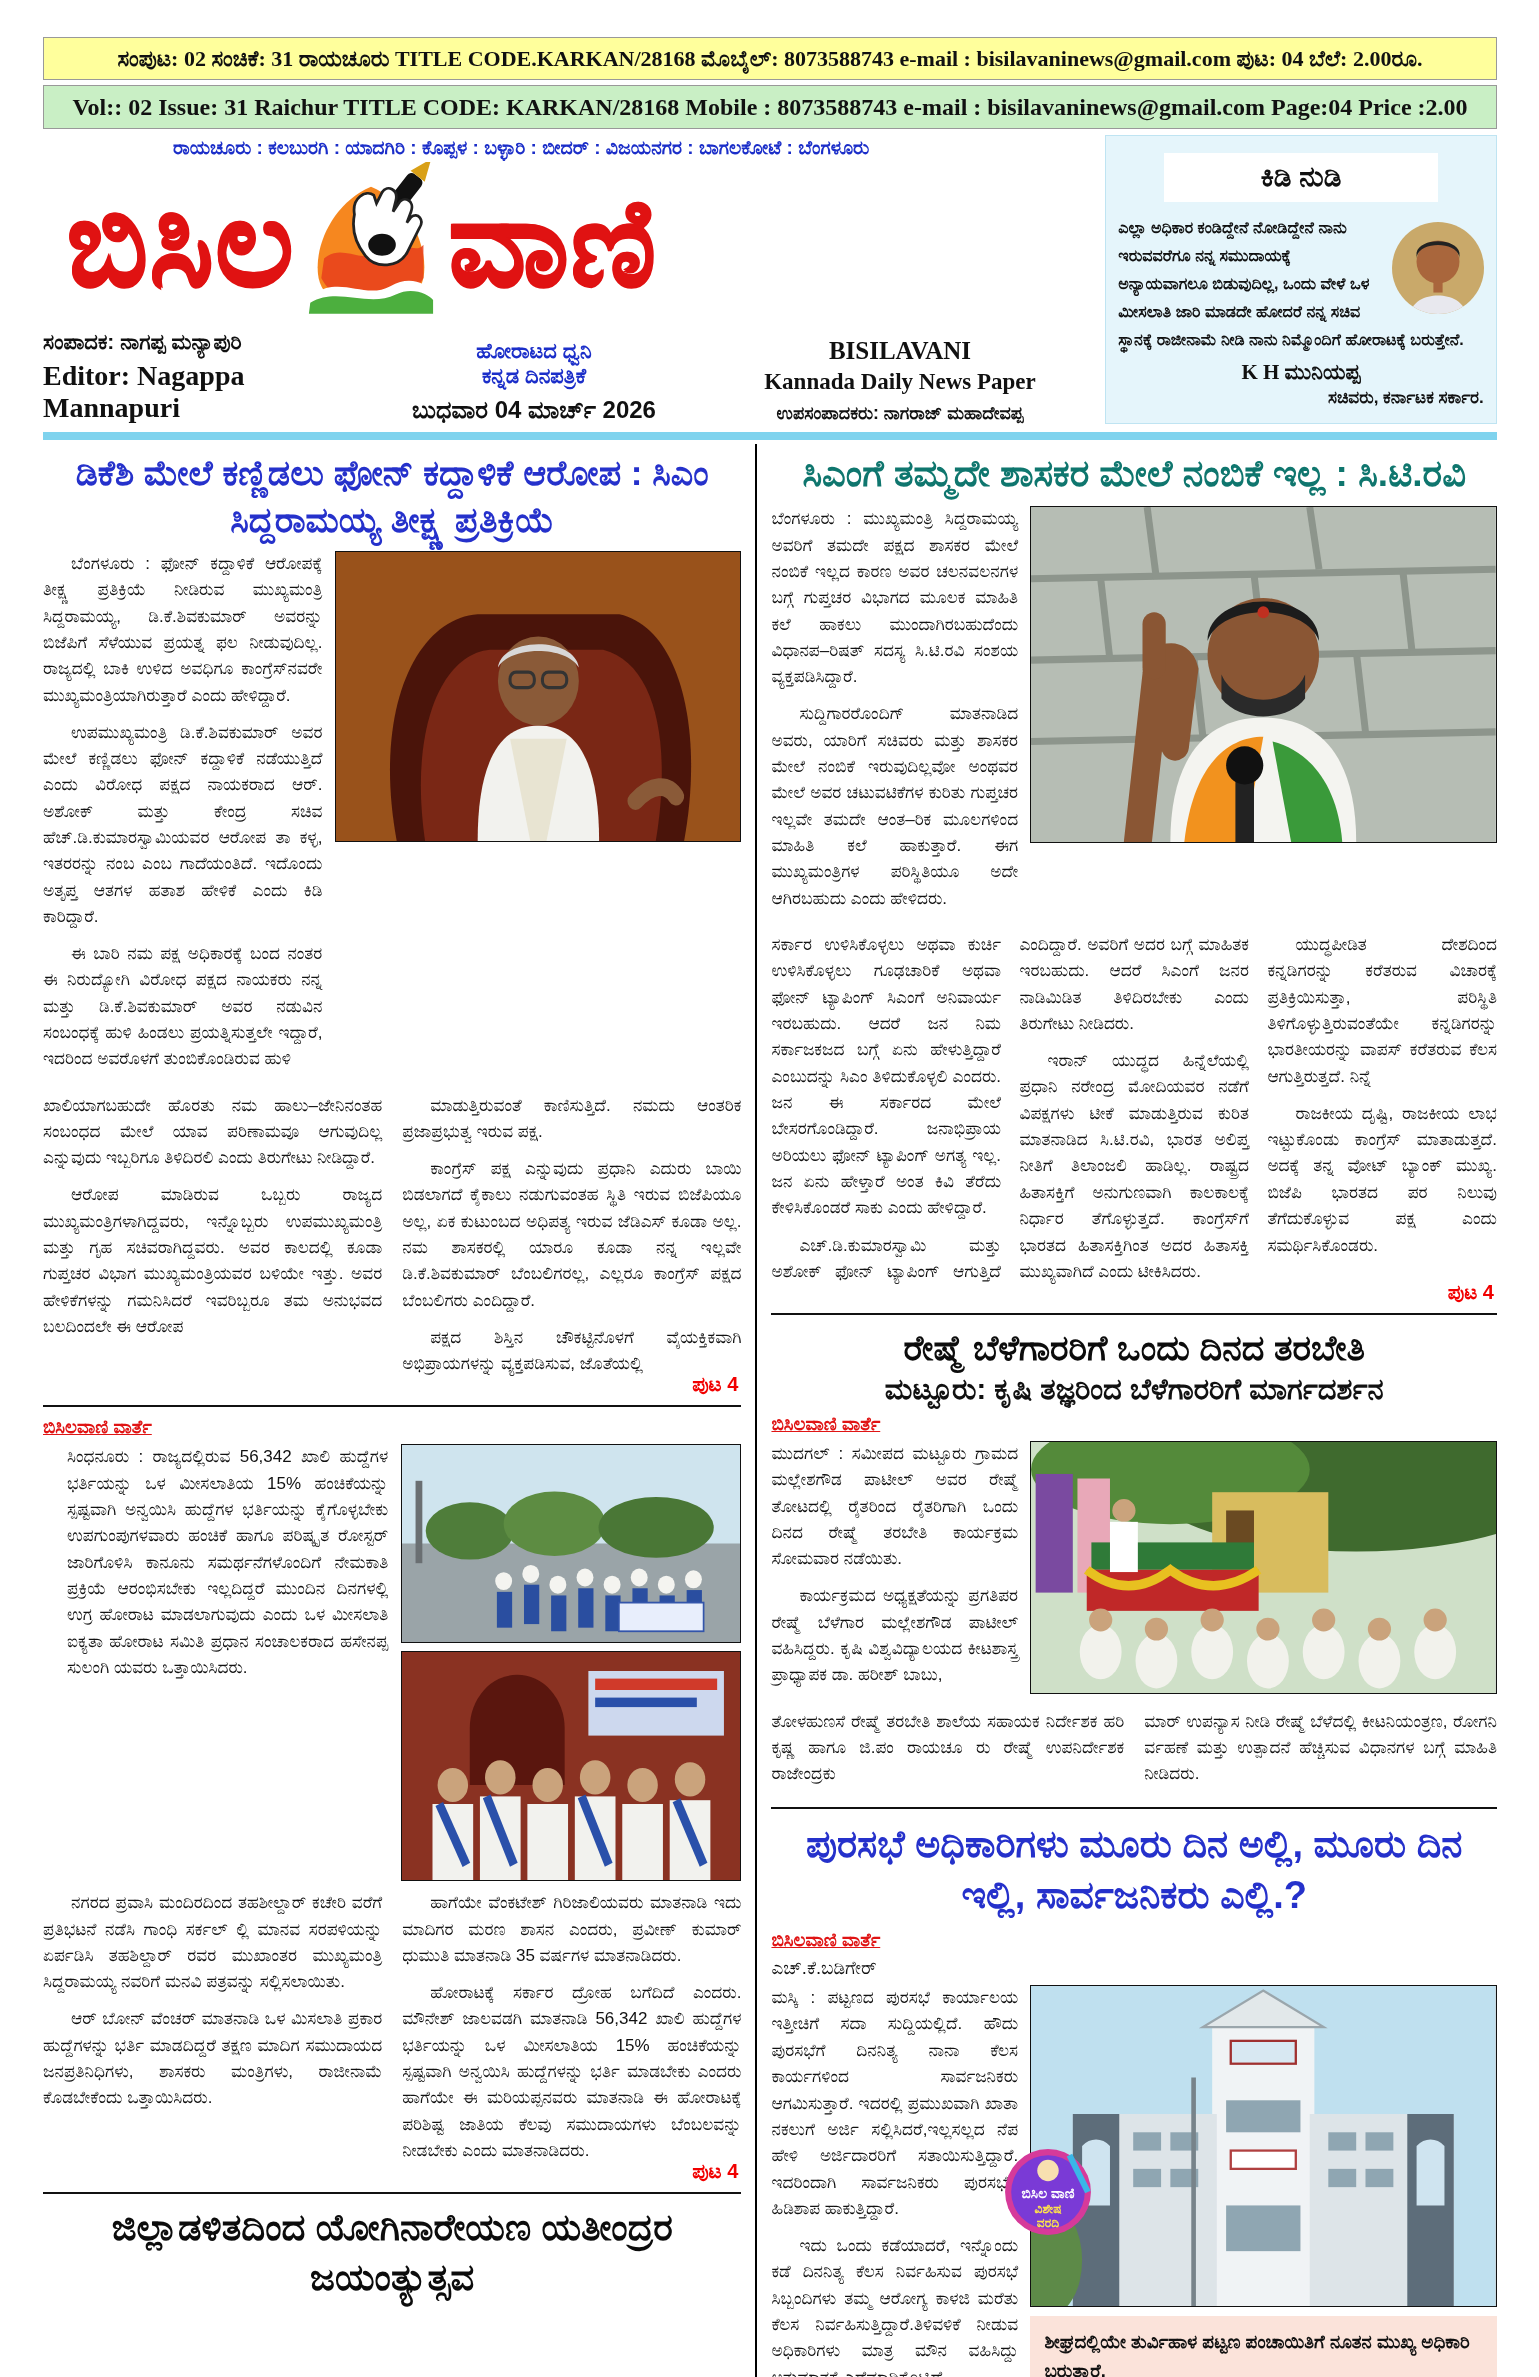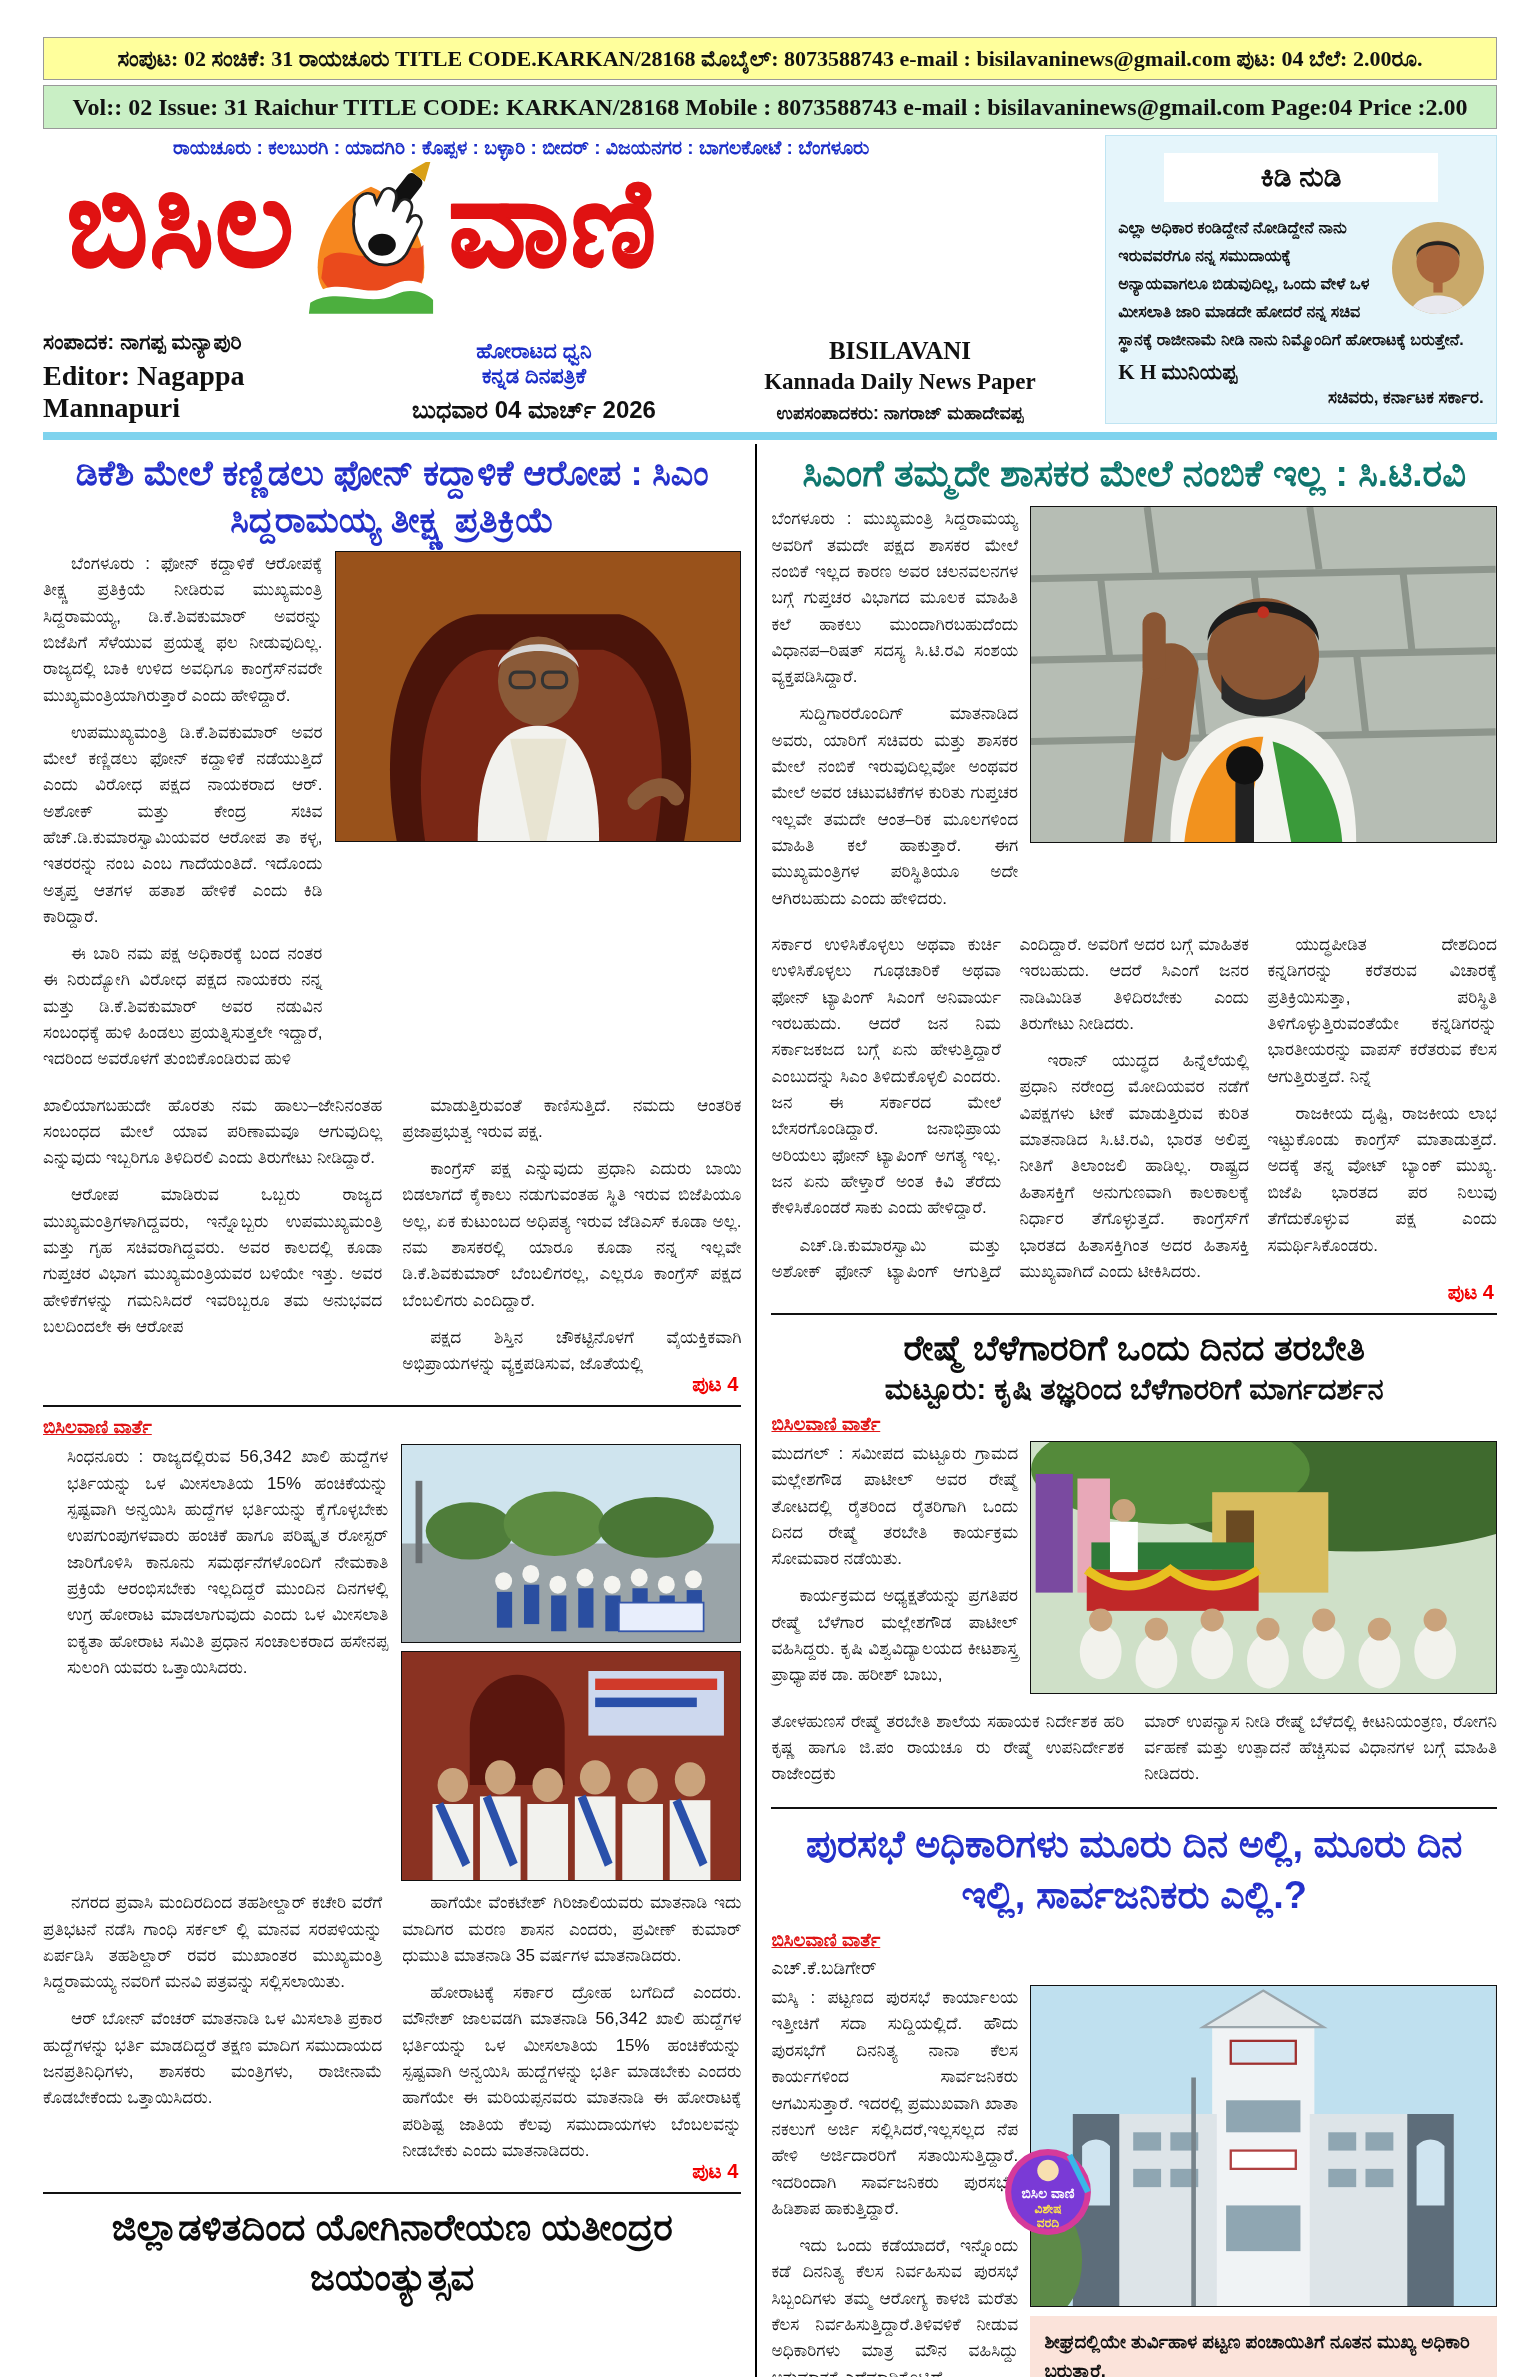--- a/index.html
+++ b/index.html
@@ -8,42 +8,42 @@
         padding:37px 43px 0;box-sizing:border-box;}
   
   .bar{border:0.8px solid #999;box-sizing:border-box;text-align:center;font-weight:bold;
        padding:7.7px 4.6px;margin-bottom:4.6px;}
   .bar.yellow{background:#ffff9c;font-size:22px;font-family:"Liberation Serif",serif;}
   .bar.green{background:#c9efc5;font-size:24px;font-family:"Liberation Serif",serif;}
   
   .masthead{display:flex;margin-top:6.1px;}
   .mast-main{flex:1;}
   .cities{color:#1b2ec9;font-weight:bold;font-size:19px;margin:1.5px 0 0 130px;}
-  .title-row{display:flex;margin:3.1px 0 0 23px;}
+  .title-row{display:flex;align-items:center;margin:3.1px 0 0 23px;}
   .mast-title{color:#e01212;font-weight:900;font-size:121px;line-height:1;letter-spacing:1.5px;
               text-shadow:1.5px 0 #e01212,0 1.5px #e01212;}
   .logo-wrap{width:138px;height:161px;margin:0 7.7px;flex:none;}
   .mast-bottom{display:flex;align-items:flex-end;margin-top:7px;}
   .ed-block{width:330px;}
   .ed-kn{font-size:21px;font-weight:bold;}
   .ed-en{font-size:28px;font-weight:bold;font-family:"Liberation Serif",serif;margin-top:6.1px;}
   .center-block{width:322px;text-align:center;}
   .tagline{color:#1b2ec9;font-weight:bold;font-size:21px;margin:1.5px 0;}
   .date-line{font-size:24px;font-weight:bold;margin-top:7.7px;}
   .en-block{flex:1;text-align:center;}
   .en-name{font-size:25px;font-weight:bold;font-family:"Liberation Serif",serif;}
   .en-sub{font-size:23px;font-weight:bold;font-family:"Liberation Serif",serif;margin-top:4.6px;}
   .en-subed{font-size:17.6px;font-weight:bold;margin-top:7.7px;}
   
   .kidi{width:392px;flex:none;background:#e5f5fb;border:0.8px solid #bfe4f2;padding:12.3px;box-sizing:border-box;}
   .kidi-title{background:#fff;text-align:center;font-weight:900;font-size:28px;padding:7.7px 0;
               width:75%;margin:4.6px auto 12.3px;}
   .kidi-text{font-size:16px;font-weight:bold;line-height:1.75;}
   .kidi-photo{float:right;width:92px;height:92px;border-radius:50%;overflow:hidden;margin:7.7px 0 4.6px 7.7px;flex:none;}
-  .kidi-attr{font-size:21px;font-weight:bold;text-align:left;margin-top:6.1px;font-family:"Liberation Serif",serif;}
+  .kidi-attr{font-size:21px;font-weight:bold;text-align:center;margin-top:6.1px;font-family:"Liberation Serif",serif;}
   .kidi-role{font-size:17px;font-weight:bold;text-align:right;margin-top:3.1px;}
   .cyan-rule{height:7.7px;background:#7fd3ee;margin:7.7px 0 0;}
   
   .content{display:flex;margin-top:4.6px;}
   .half{box-sizing:border-box;}
   .half.left{width:49%;padding-right:14px;}
   .half.right{width:51%;border-left:2.3px solid #000;padding-left:14px;}
   .hsep{border-top:2.3px solid #111;margin:9.2px 0;}
   
   .headline{font-weight:900;text-align:center;line-height:1.35;margin:4.6px 0 7.7px;}

